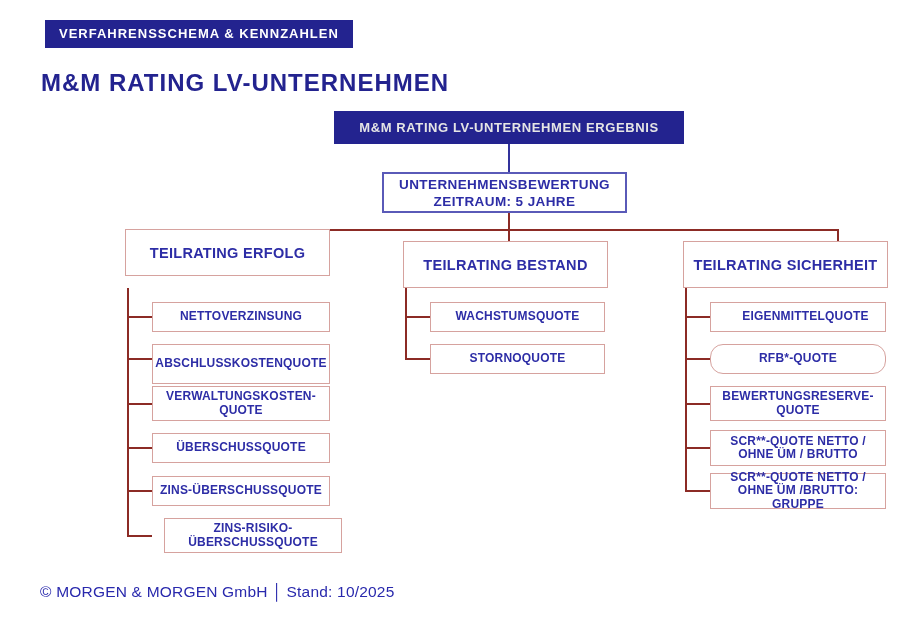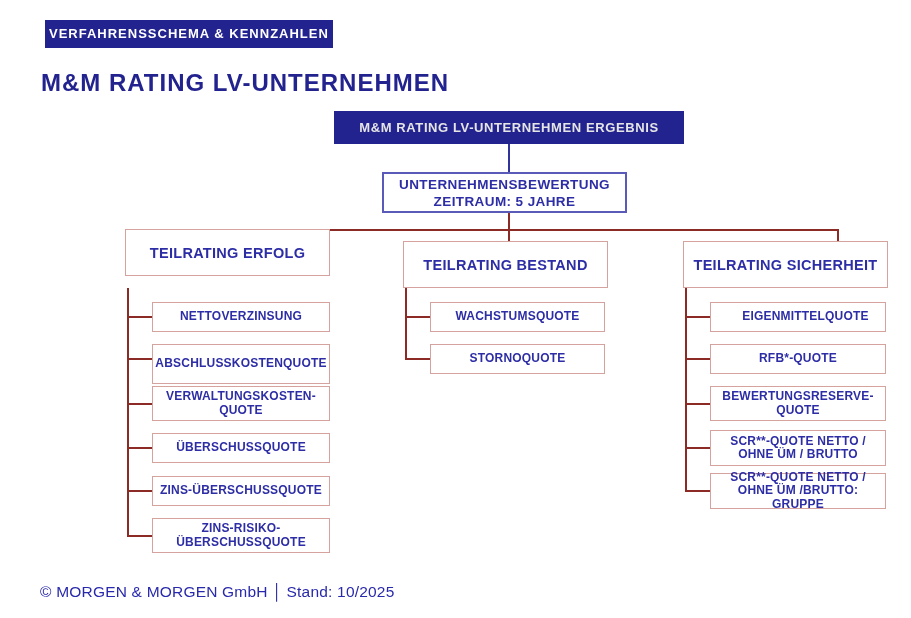--- a/index.html
+++ b/index.html
@@ -8,21 +8,21 @@
     --red:#8c2b25;
     --salmon:#d6a29e;
   }
   html,body{margin:0;padding:0;background:#fff;}
   .page{
     position:relative;width:911px;height:618px;background:#ffffff;
     font-family:"Liberation Sans",sans-serif;overflow:hidden;
   }
   .badge{
     position:absolute;left:45px;top:20px;height:28px;line-height:28px;
-    padding:0 4px;background:var(--navy);color:#fff;
+    padding:0 14px;background:var(--navy);color:#fff;
     font-weight:bold;font-size:13px;letter-spacing:1px;
   }
   .title{
     position:absolute;left:29px;top:57px;margin:12px;color:var(--navy);
     font-size:24px;font-weight:bold;letter-spacing:1px;
   }
   .top-node{
     position:absolute;left:334px;top:111px;width:350px;height:33px;
     background:var(--navy);color:#e5e5e5;font-weight:bold;font-size:13px;
     letter-spacing:.6px;display:flex;align-items:center;justify-content:center;
@@ -85,34 +85,34 @@
       <div class="conn red" style="left: 127px; top: 358px; width: 25px; height: 2px;"></div>
       <div class="kid" style="left: 152px; top: 344px; width: 178px; height: 40px;">ABSCHLUSSKOSTENQUOTE</div>
       <div class="conn red" style="left: 127px; top: 402.5px; width: 25px; height: 2px;"></div>
       <div class="kid" style="left: 152px; top: 386px; width: 178px; height: 35px;">VERWALTUNGSKOSTEN-
 QUOTE</div>
       <div class="conn red" style="left: 127px; top: 447px; width: 25px; height: 2px;"></div>
       <div class="kid" style="left: 152px; top: 433px; width: 178px; height: 30px;">ÜBERSCHUSSQUOTE</div>
       <div class="conn red" style="left: 127px; top: 490px; width: 25px; height: 2px;"></div>
       <div class="kid" style="left: 152px; top: 476px; width: 178px; height: 30px;">ZINS-ÜBERSCHUSSQUOTE</div>
       <div class="conn red" style="left: 127px; top: 534.5px; width: 25px; height: 2px;"></div>
-      <div class="kid" style="left: 152px; top: 518px; width: 178px; height: 35px;">ZINS-RISIKO-
+      <div class="kid" style="left: 164px; top: 518px; width: 178px; height: 35px;">ZINS-RISIKO-
 ÜBERSCHUSSQUOTE</div>
       <div class="col-head" style="left: 403px; top: 241px; width: 205px;">TEILRATING BESTAND</div>
       <div class="conn red" style="left: 405px; top: 288px; width: 2px; height: 72px;"></div>
       <div class="conn red" style="left: 405px; top: 316px; width: 25px; height: 2px;"></div>
       <div class="kid" style="left: 430px; top: 302px; width: 175px; height: 30px;">WACHSTUMSQUOTE</div>
       <div class="conn red" style="left: 405px; top: 358px; width: 25px; height: 2px;"></div>
       <div class="kid" style="left: 430px; top: 344px; width: 175px; height: 30px;">STORNOQUOTE</div>
       <div class="col-head" style="left: 683px; top: 241px; width: 205px;">TEILRATING SICHERHEIT</div>
       <div class="conn red" style="left: 685px; top: 288px; width: 2px; height: 204px;"></div>
       <div class="conn red" style="left: 685px; top: 316px; width: 25px; height: 2px;"></div>
       <div class="kid" style="left: 710px; top: 302px; width: 176px; height: 30px; padding-left: 15px;">EIGENMITTELQUOTE</div>
       <div class="conn red" style="left: 685px; top: 358px; width: 25px; height: 2px;"></div>
-      <div class="kid" style="left: 710px; top: 344px; width: 176px; height: 30px;">RFB*-QUOTE</div>
+      <div class="kid" style="left: 710px; top: 344px; width: 176px; height: 30px; border-radius: 13px;">RFB*-QUOTE</div>
       <div class="conn red" style="left: 685px; top: 402.5px; width: 25px; height: 2px;"></div>
       <div class="kid" style="left: 710px; top: 386px; width: 176px; height: 35px;">BEWERTUNGSRESERVE-
 QUOTE</div>
       <div class="conn red" style="left: 685px; top: 447px; width: 25px; height: 2px;"></div>
       <div class="kid" style="left: 710px; top: 430px; width: 176px; height: 36px;">SCR**-QUOTE NETTO /
 OHNE ÜM / BRUTTO</div>
       <div class="conn red" style="left: 685px; top: 490px; width: 25px; height: 2px;"></div>
       <div class="kid" style="left: 710px; top: 473px; width: 176px; height: 36px;">SCR**-QUOTE NETTO /
 OHNE ÜM /BRUTTO: GRUPPE</div>
     </div>

